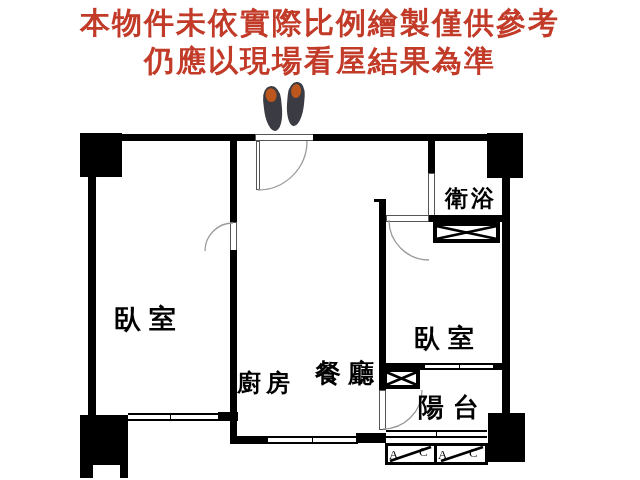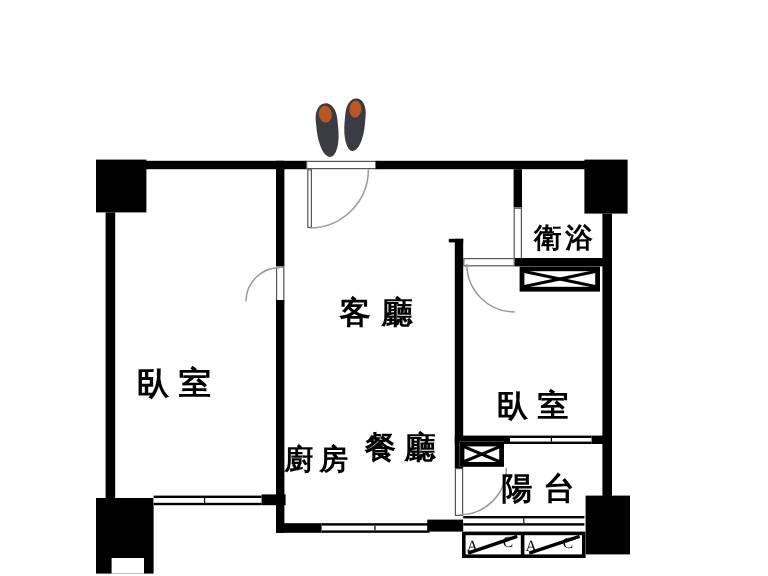--- a/index.html
+++ b/index.html
@@ -27,20 +27,24 @@
   
   .shoes{position:absolute;left:262px;top:82px;width:46px;height:50px;}
   .shoe{position:absolute;background:#3b3b43;border-radius:48% 48% 50% 50% / 30% 30% 52% 52%;}
   .shoe .insole{position:absolute;background:#bc561f;border-radius:50%;}
 </style>
 </head>
 <body>
 
 <div class="canvas">
 
+  <div class="header">
+    <div class="hline">本物件未依實際比例繪製僅供參考</div>
+    <div class="hline">仍應以現場看屋結果為準</div>
+  </div>
 
   <div class="shoes">
     <div class="shoe" style="left:2px;top:4px;width:18px;height:45px;transform:rotate(-6deg);">
       <div class="insole" style="left:3px;top:2px;width:11px;height:14px;"></div>
     </div>
     <div class="shoe" style="left:25px;top:0px;width:17px;height:44px;transform:rotate(5deg);">
       <div class="insole" style="left:3px;top:2px;width:10px;height:14px;"></div>
     </div>
   </div>
 
@@ -113,21 +117,20 @@
     <g stroke="#000" stroke-width="2.6">
       <line x1="386" y1="372" x2="417" y2="385"></line>
       <line x1="417" y1="372" x2="386" y2="385"></line>
     </g>
     <g stroke="#000" stroke-width="2.8">
       <line x1="390" y1="461" x2="431" y2="447"></line>
       <line x1="441" y1="461" x2="483" y2="447"></line>
     </g>
   </svg>
 
-  <div class="label" style="left:318px;top:261px;font-size:26px;letter-spacing:9px;">客廳</div>
   <div class="label" style="left:149px;top:319px;font-size:27px;letter-spacing:8px;">臥室</div>
   <div class="label" style="left:448px;top:338px;font-size:26px;letter-spacing:8px;">臥室</div>
   <div class="label" style="left:266px;top:383px;font-size:24px;letter-spacing:5px;">廚房</div>
   <div class="label" style="left:471px;top:198px;font-size:23px;letter-spacing:3px;">衛浴</div>
-  <div class="label" style="left:337px;top:373px;font-size:26px;letter-spacing:7px;font-family:Liberation Serif, serif;">餐廳</div>
+  <div class="label" style="left:348px;top:373px;font-size:26px;letter-spacing:7px;font-family:Liberation Serif, serif;">餐廳</div>
   <div class="label" style="left:453px;top:407px;font-size:26px;letter-spacing:9px;">陽台</div>
 
 </div>
 
 </body></html>

